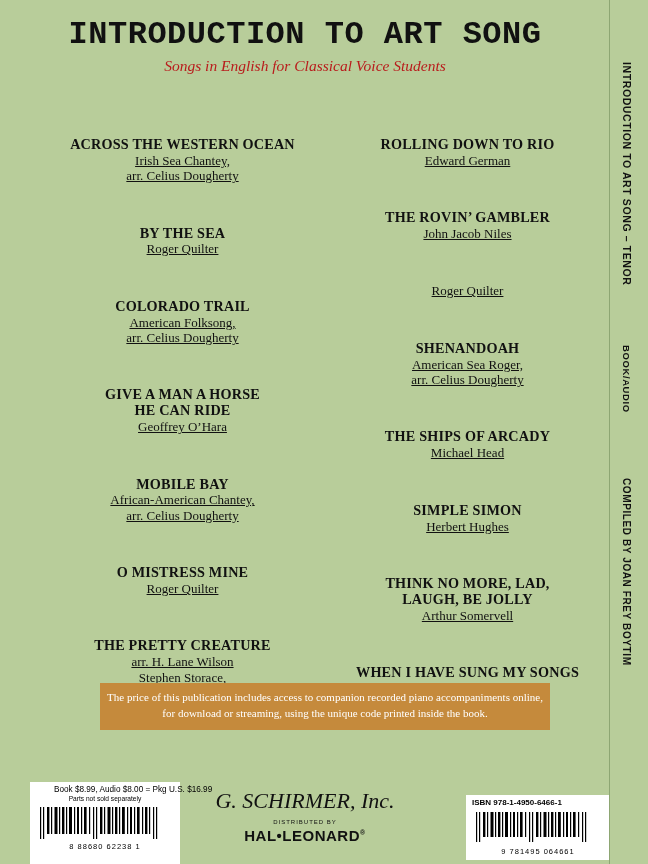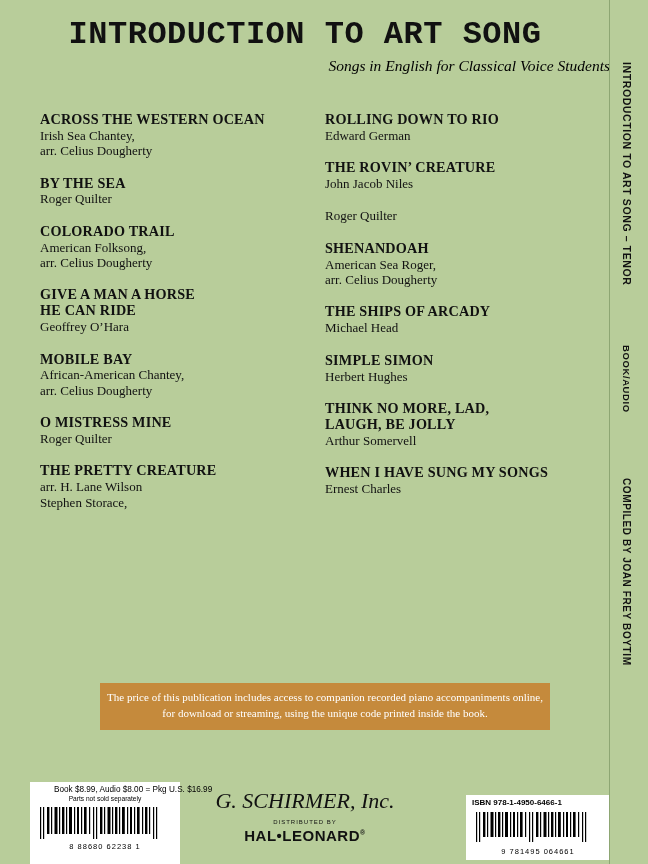--- a/index.html
+++ b/index.html
@@ -63,54 +63,57 @@
     font-size: 32px;
     font-weight: bold;
     letter-spacing: 0.5px;
     color: #111111;
   }
   .subtitle {
     position: absolute;
     top: 57px;
     left: 0;
     width: 610px;
-    text-align: right;
+    text-align: center;
     font-size: 15.5px;
     font-style: italic;
-    color: #000000;
+    color: #b91c1c;
   }
 
   
   .columns {
     position: absolute;
     top: 112px;
     left: 40px;
     width: 570px;
     display: flex;
     flex-direction: row;
   }
   .col {
     width: 285px;
     display: flex;
     flex-direction: column;
   }
   .song {
+    text-align: center;
     margin-bottom: 17px;
+    margin-top: 25px;
   }
   .song-title {
     font-size: 14.2px;
     font-weight: bold;
     letter-spacing: 0.2px;
     color: #111111;
     line-height: 1.12;
   }
   .song-credit {
     font-size: 13px;
     color: #111111;
     line-height: 1.18;
+    text-decoration: underline;
   }
 
   
   .promo {
     position: absolute;
     left: 100px;
     top: 683px;
     width: 450px;
     background: #c58a3c;
     color: #ffffff;
@@ -265,21 +268,21 @@
           <div class="song-credit">arr. H. Lane Wilson</div>
           <div class="song-credit">Stephen Storace,</div>
         </div>
       </div>
     <div class="col" id="col-right">
         <div class="song">
           <div class="song-title">ROLLING DOWN TO RIO</div>
           <div class="song-credit">Edward German</div>
         </div>
         <div class="song">
-          <div class="song-title">THE ROVIN’ CREATURE</div>
+          <div class="song-title">THE ROVIN’ GAMBLER</div>
           <div class="song-credit">John Jacob Niles</div>
         </div>
         <div class="song">
           <div class="song-credit">Roger Quilter</div>
         </div>
         <div class="song">
           <div class="song-title">SHENANDOAH</div>
           <div class="song-credit">American Sea Roger,</div>
           <div class="song-credit">arr. Celius Dougherty</div>
         </div>

